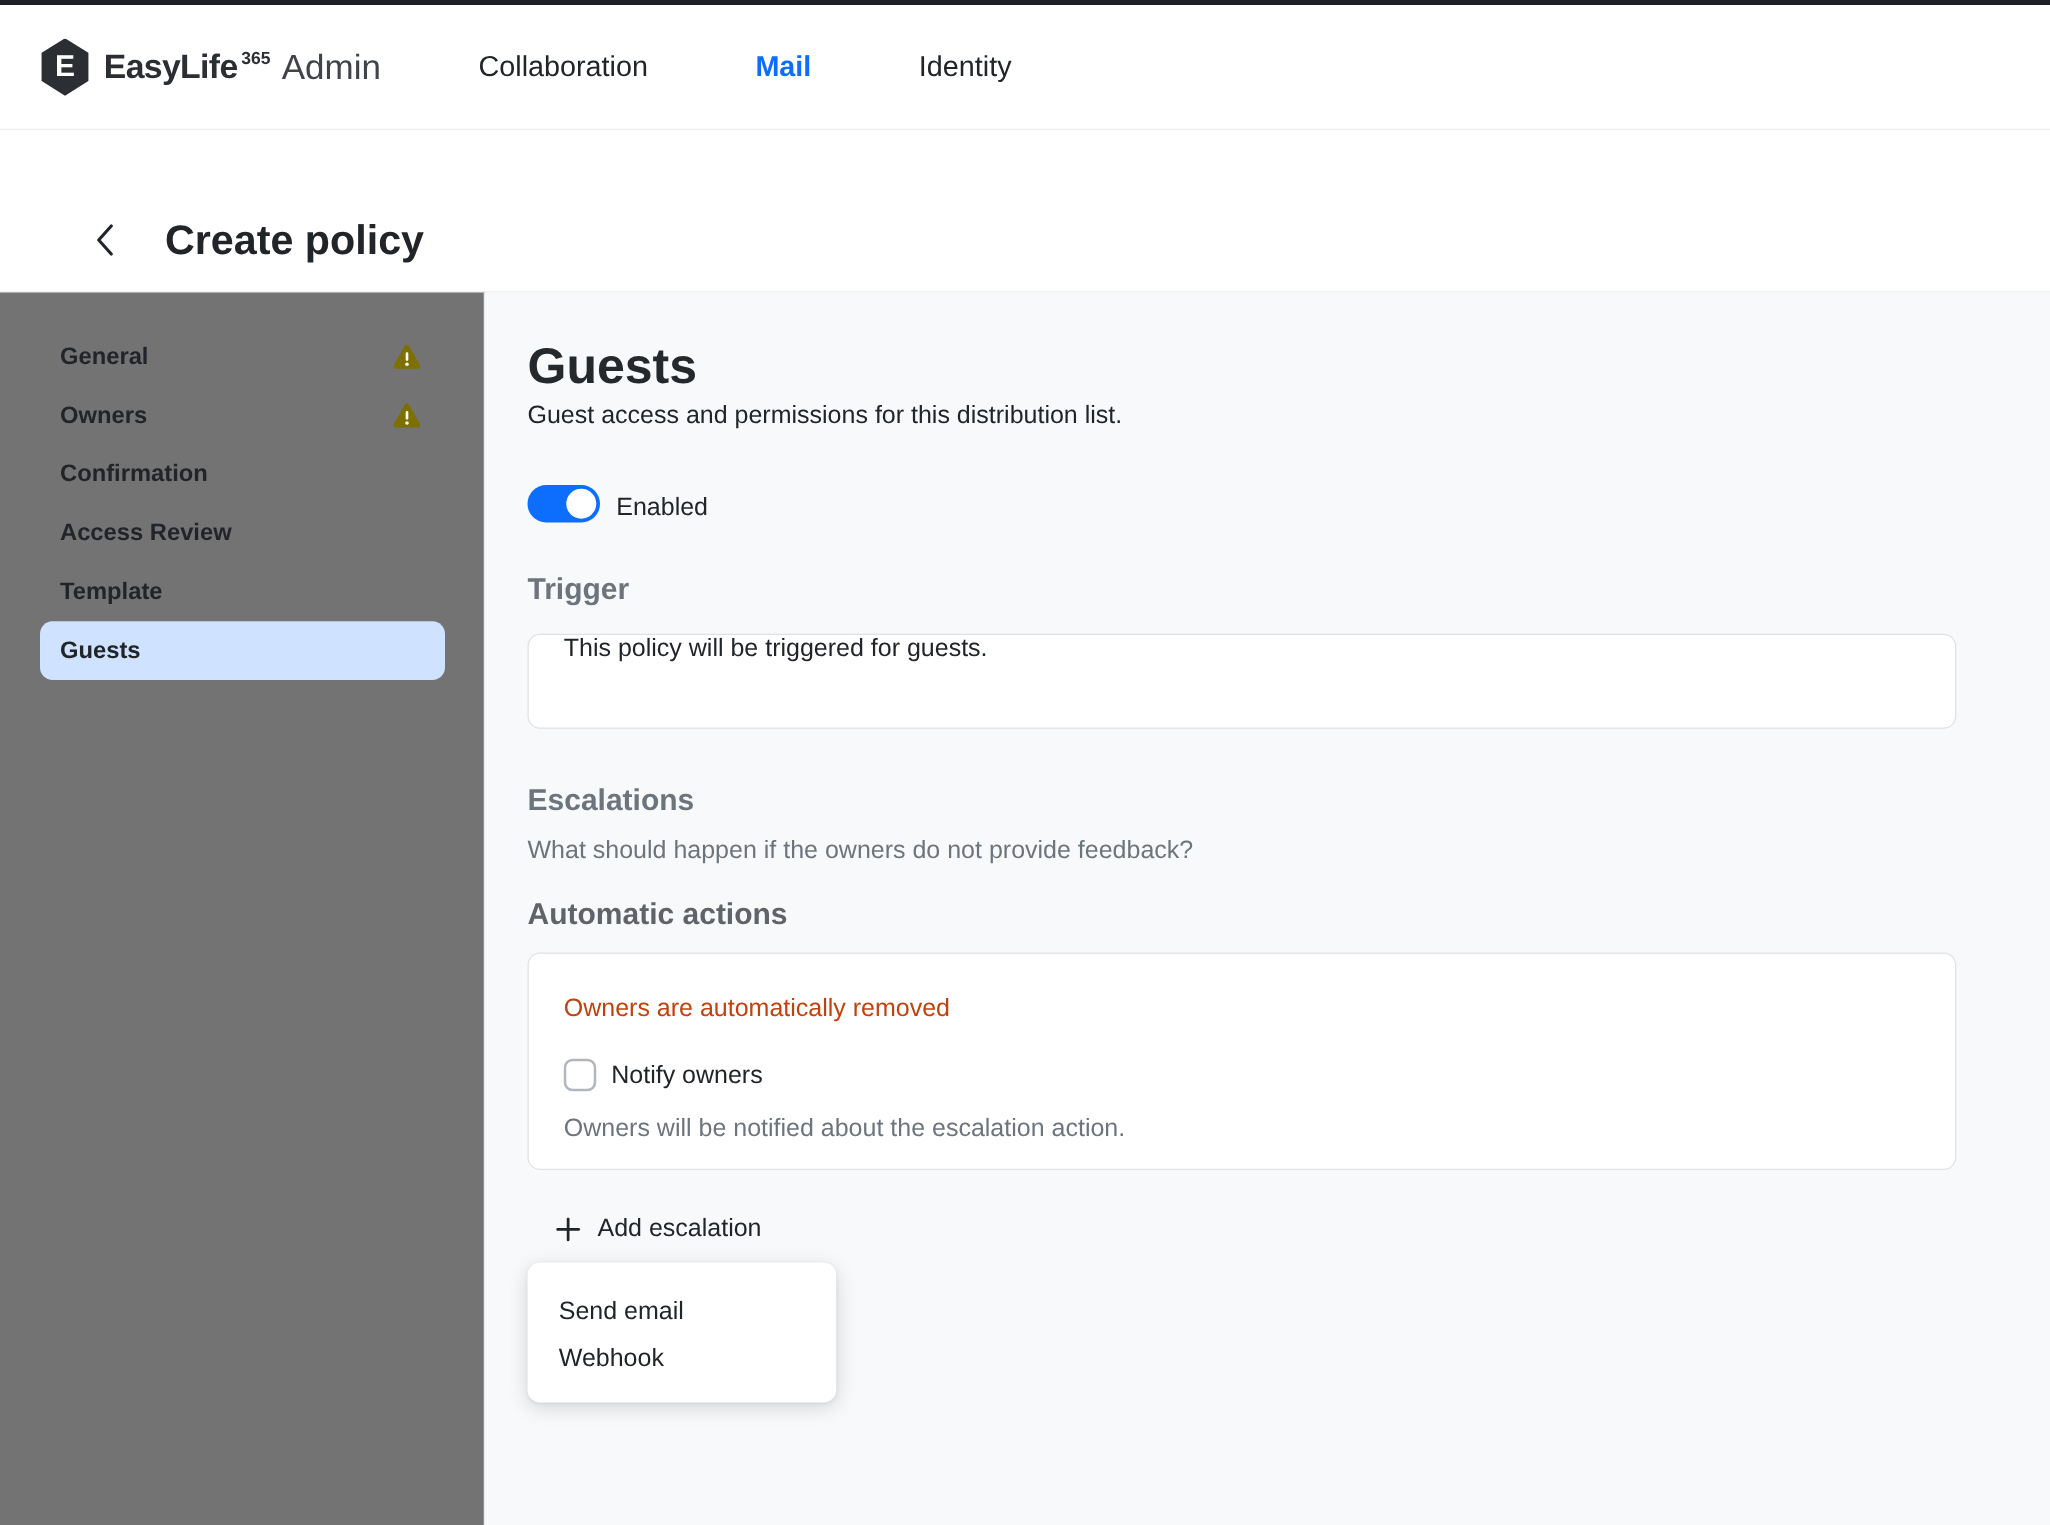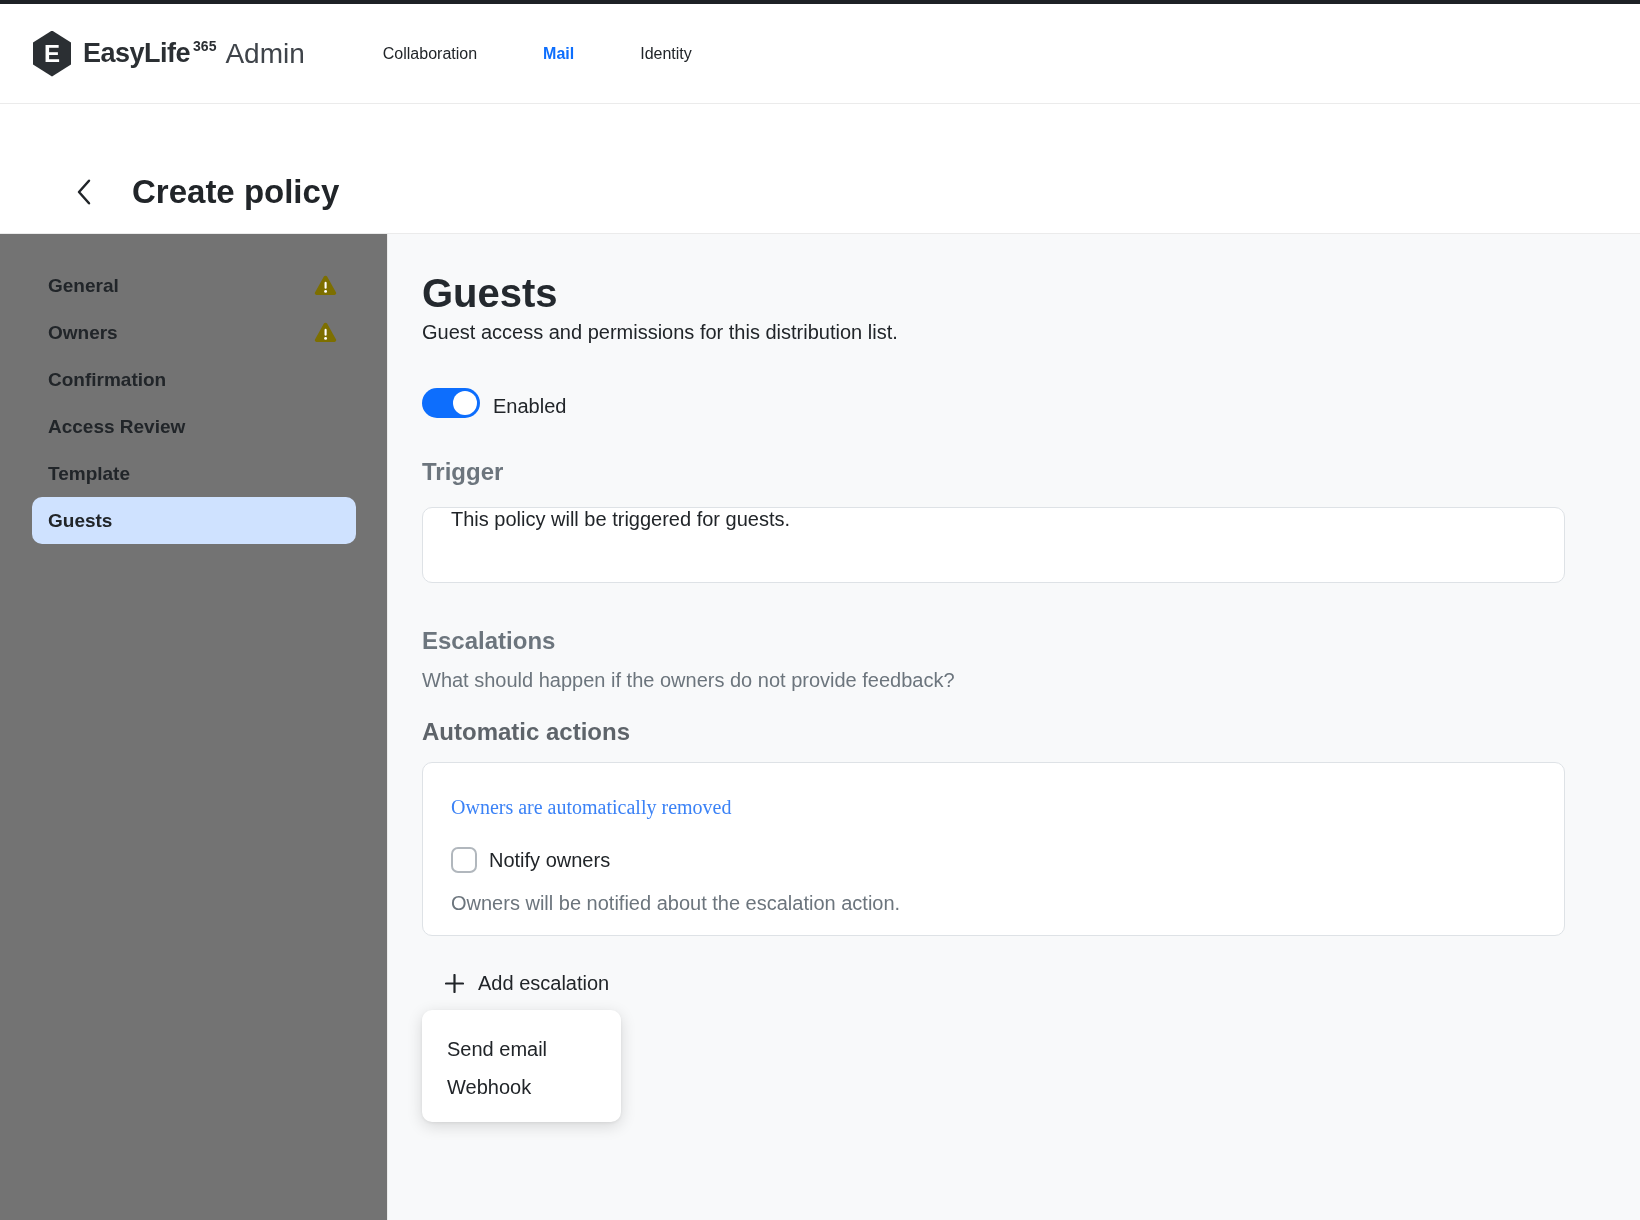--- a/index.html
+++ b/index.html
@@ -20,21 +20,21 @@
   .brand { display:flex; align-items:center; }
   .hex {
     width:38px; height:46px; background:#2b2f33; margin-right:12px;
     clip-path:polygon(50% 0, 100% 26%, 100% 74%, 50% 100%, 0 74%, 0 26%);
     display:flex; align-items:center; justify-content:center;
   }
   .hex span { color:#fff; font-size:24px; font-weight:800; }
   .brand-name { font-size:27px; font-weight:800; color:#2b2f33; letter-spacing:-0.5px;text-align:center; }
   .brand-sup { font-size:14px; font-weight:700; color:#2b2f33; position:relative; top:-8px; margin-left:3px; }
   .brand-suffix { font-size:28px; font-weight:300; color:#3f444a; margin-left:9px; }
-  .topnav { display:flex; margin-left:78px; gap:66px; font-size:16px;text-align:center; }
+  .topnav { display:flex; margin-left:78px; gap:86px; font-size:23px;text-align:center; }
   .nav-item { color:#212529; cursor:pointer; }
   .nav-item.active { color:#0d6efd; font-weight:700; }
 
   
   .page-header {
     height:130px; box-sizing:border-box; background:#fff; border-bottom:1px solid #ebebeb;
     display:flex; align-items:center; padding:46px 0 0 70px; flex:0 0 auto;
   }
   .back-btn { width:28px; height:34px; background:none; border:none; padding:0; cursor:pointer;
     display:flex; align-items:center; justify-content:center; }
@@ -64,37 +64,37 @@
   .toggle-label { font-size:20px; color:#212529; }
 
   .section-h { margin-top:40px; font-size:24px; font-weight:700; color:#6c757d; line-height:1.2; }
   .esc-h { margin-top:44px; }
   .esc-q { margin-top:10px; font-size:20px; color:#6c757d; line-height:1.4; }
   .auto-h { margin-top:24px; font-size:24px; font-weight:700; color:#5e646a; line-height:1.2; }
 
   .card { background:#fff; border:1px solid #dee2e6; border-radius:10px; box-sizing:border-box; }
   .card-trigger { margin-top:20px; height:76px; display:flex; align-items:flex-start; padding:0 28px; font-size:20px; color:#212529; }
   .card-auto { margin-top:16px; padding:30px 28px 18px; }
-  .auto-title { font-size:20px; color:#3b82f6; line-height:1.4;font-family:Liberation Serif, serif; }
+  .auto-title { font-size:20px; color:#c2410c; line-height:1.4; }
   .chk-row { margin-top:26px; display:flex; align-items:center; gap:12px; }
   .chk {
     appearance:none; -webkit-appearance:none; width:26px; height:26px; box-sizing:border-box;
     border:2px solid #b1b7bd; border-radius:7px; background:#fff; margin:0; cursor:pointer;
   }
   .chk-label { font-size:20px; color:#212529; cursor:pointer; }
   .auto-help { margin-top:16px; font-size:20px; color:#6c757d; line-height:1.4; }
 
   .add-btn {
     margin:32px 0 0 23px; padding:0; background:none; border:none; cursor:pointer;
     display:flex; align-items:center; gap:14px; font-family:inherit;
     font-size:20px; color:#212529; height:30px;
   }
 
   .menu {
-    margin-top:12px; width:199px; background:#fff; border-radius:10px;
+    margin-top:12px; width:247px; background:#fff; border-radius:10px;
     box-shadow:0 4px 16px rgba(0,0,0,0.14), 0 1px 3px rgba(0,0,0,0.06);
     padding:20px 0 16px;
   }
   .menu-item { height:38px; line-height:38px; padding:0 25px; font-size:20px; color:#212529; cursor:pointer; }
 </style>
 </head>
 <body>
 
 <div class="top-accent"></div>
 

